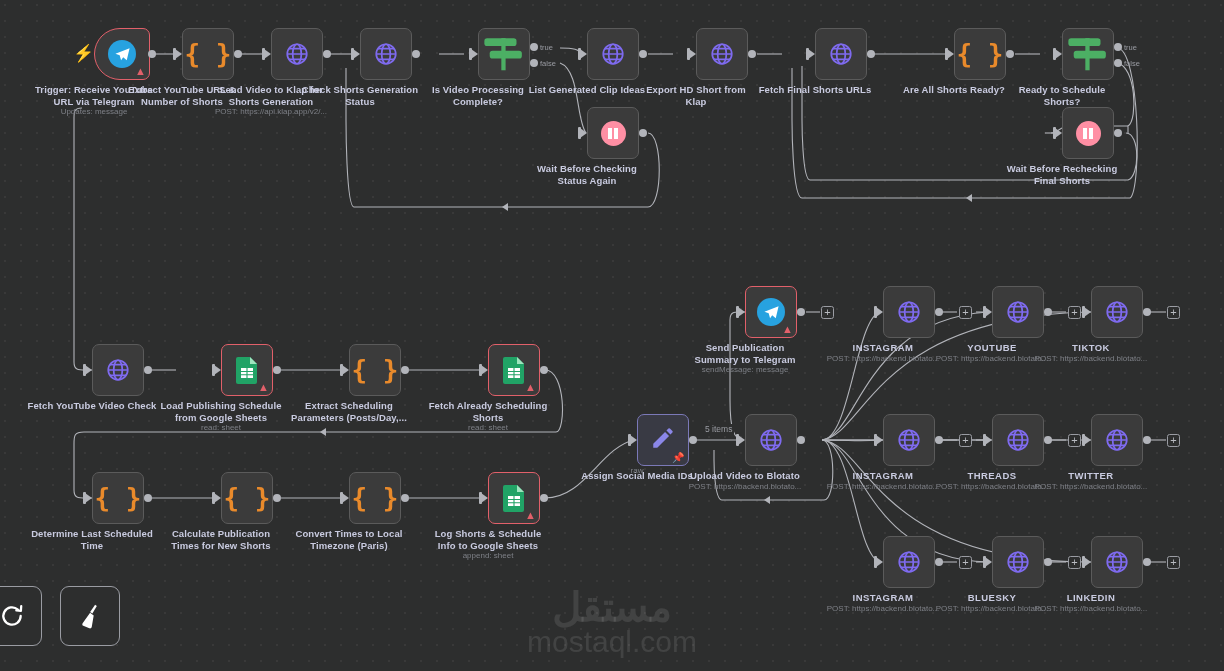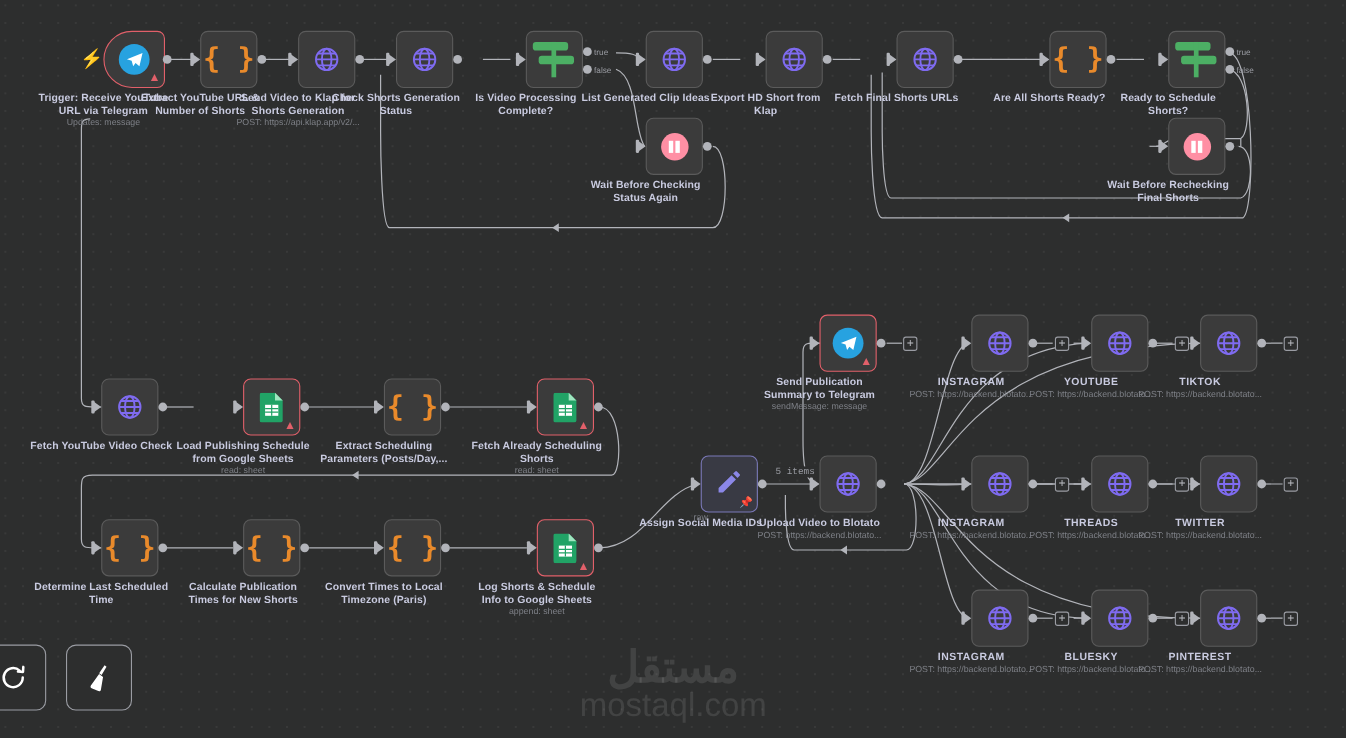--- a/index.html
+++ b/index.html
@@ -76,21 +76,21 @@
   
   .ico-globe{width:26px;height:26px;}
   .ico-code{color:#e98a2b;font-size:26px;line-height:26px;font-weight:bold;font-family:"DejaVu Sans Mono",monospace;}
   .ico-tg{width:28px;height:28px;border-radius:50%;background:#27a2e0;display:flex;align-items:center;justify-content:center;}
   .ico-tg svg{width:17px;height:17px;}
   .ico-wait{width:25px;height:25px;border-radius:50%;background:#ff8fa4;display:flex;align-items:center;justify-content:center;}
   .ico-wait i{display:block;width:3.5px;height:11px;background:#fff;margin:0 1.4px;}
   .ico-sheet{position:relative;width:22px;height:27px;}
   .ico-pencil svg{width:26px;height:26px;}
 
-  .itemcount{position:absolute;font-size:8.5px;color:#9a9ca3;background:#2d2e2e;padding:0 2px;font-family:Liberation Mono, monospace;}
+  .itemcount{position:absolute;font-size:8.5px;color:#9a9ca3;background:#2d2e2e;padding:0 2px;}
 
   
   #watermark{
     position:absolute;left:0;right:0;bottom:0;height:96px;
     display:flex;align-items:center;justify-content:center;
     pointer-events:none;
   }
   #wm-inner{text-align:center;color:rgba(255,255,255,.10);}
   #wm-ar{font-size:40px;font-weight:bold;line-height:38px;}
   #wm-en{font-size:30px;line-height:32px;}
@@ -672,21 +672,21 @@
   <div class="node" style="left:1091px;top:536px">
     <span class="port-in-bar" style="left:-9px;top:20px"></span>
     <span class="port-in" style="left:-7px;top:21px"></span>
     <div class="box">
       <svg class="ico-globe" viewBox="0 0 24 24" fill="none" stroke="#7f6bf0" stroke-width="1.6">
         <circle cx="12" cy="12" r="9"></circle>
           <ellipse cx="12" cy="12" rx="4" ry="9"></ellipse>
           <path d="M3 12h18M4.5 7h15M4.5 17h15"></path>
       </svg>
     </div>
-    <div class="label caps">PINTEREST</div>
+    <div class="label caps">LINKEDIN</div>
     <div class="sub" style="top:68px">POST: https://backend.blotato...</div>
     <span class="port-out" style="left:52px;top:22px"></span>
     <span class="plus" style="left:76px;top:20px">+</span>
   </div>
 
   <div id="watermark">
     <div id="wm-inner">
       <div id="wm-ar">مستقل</div>
       <div id="wm-en">mostaql.com</div>
     </div>

